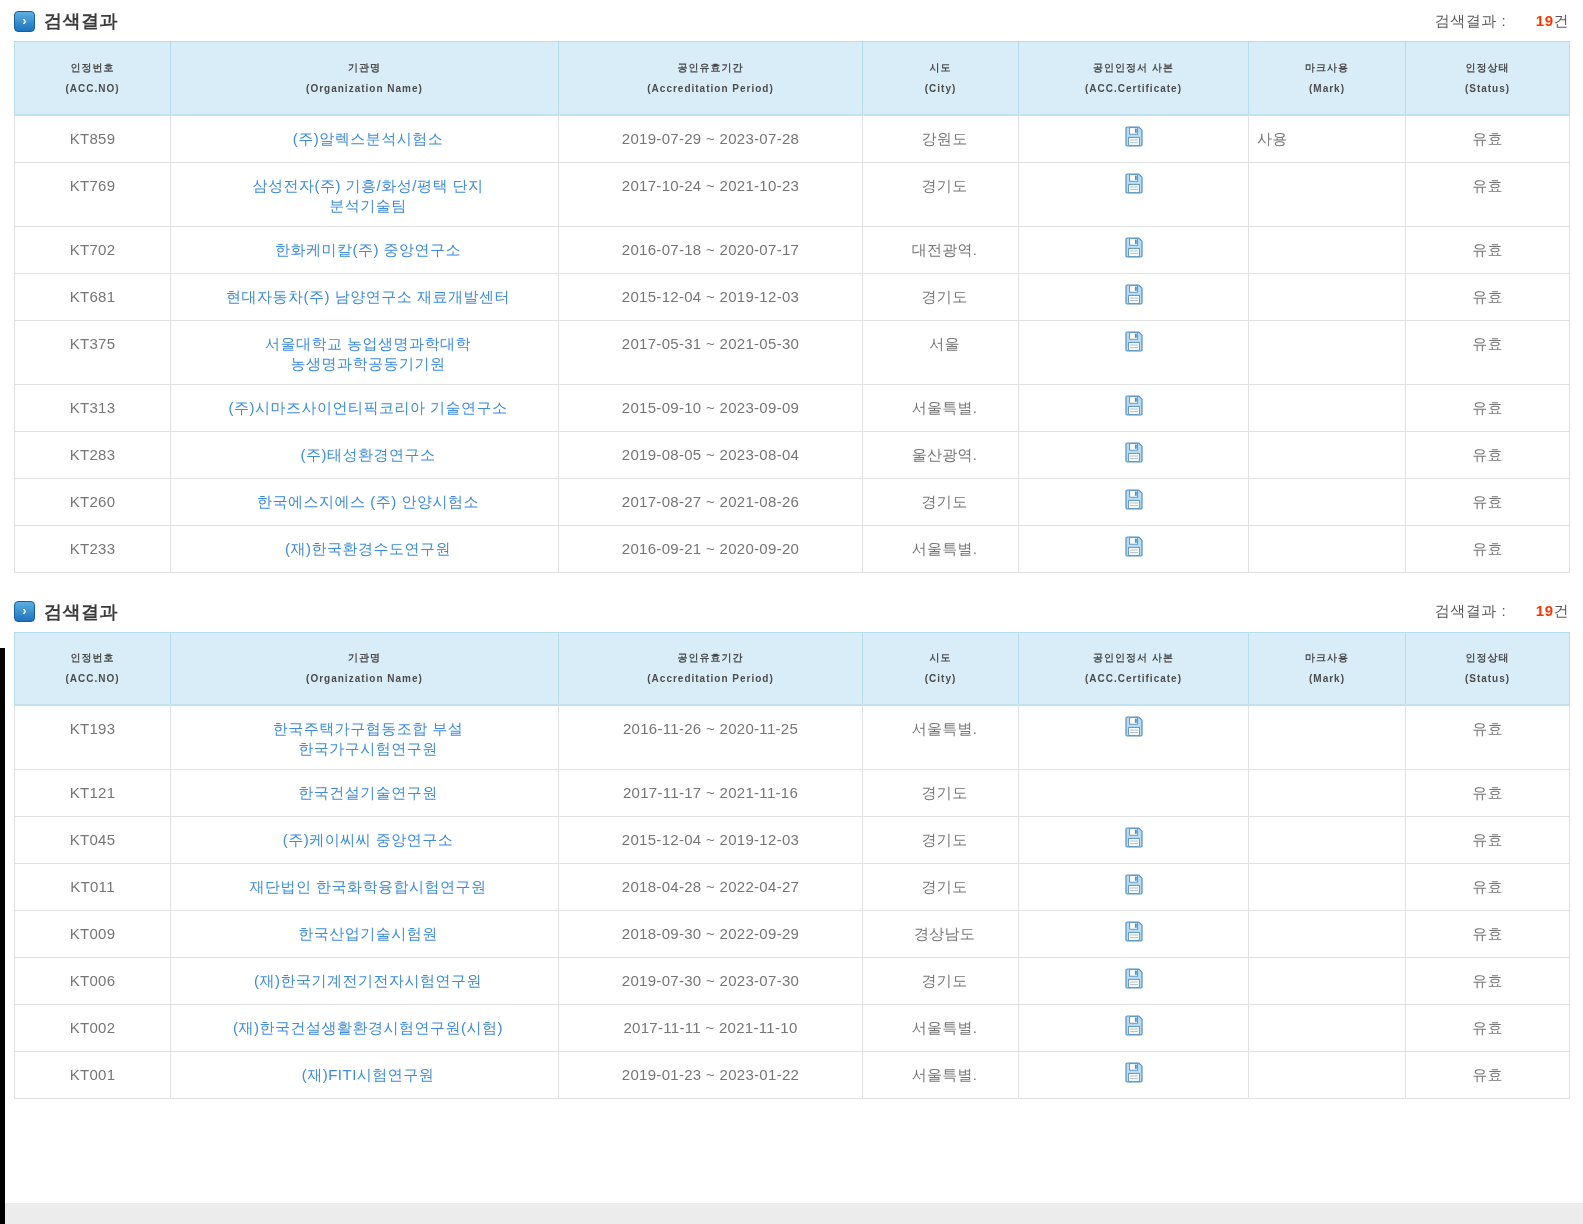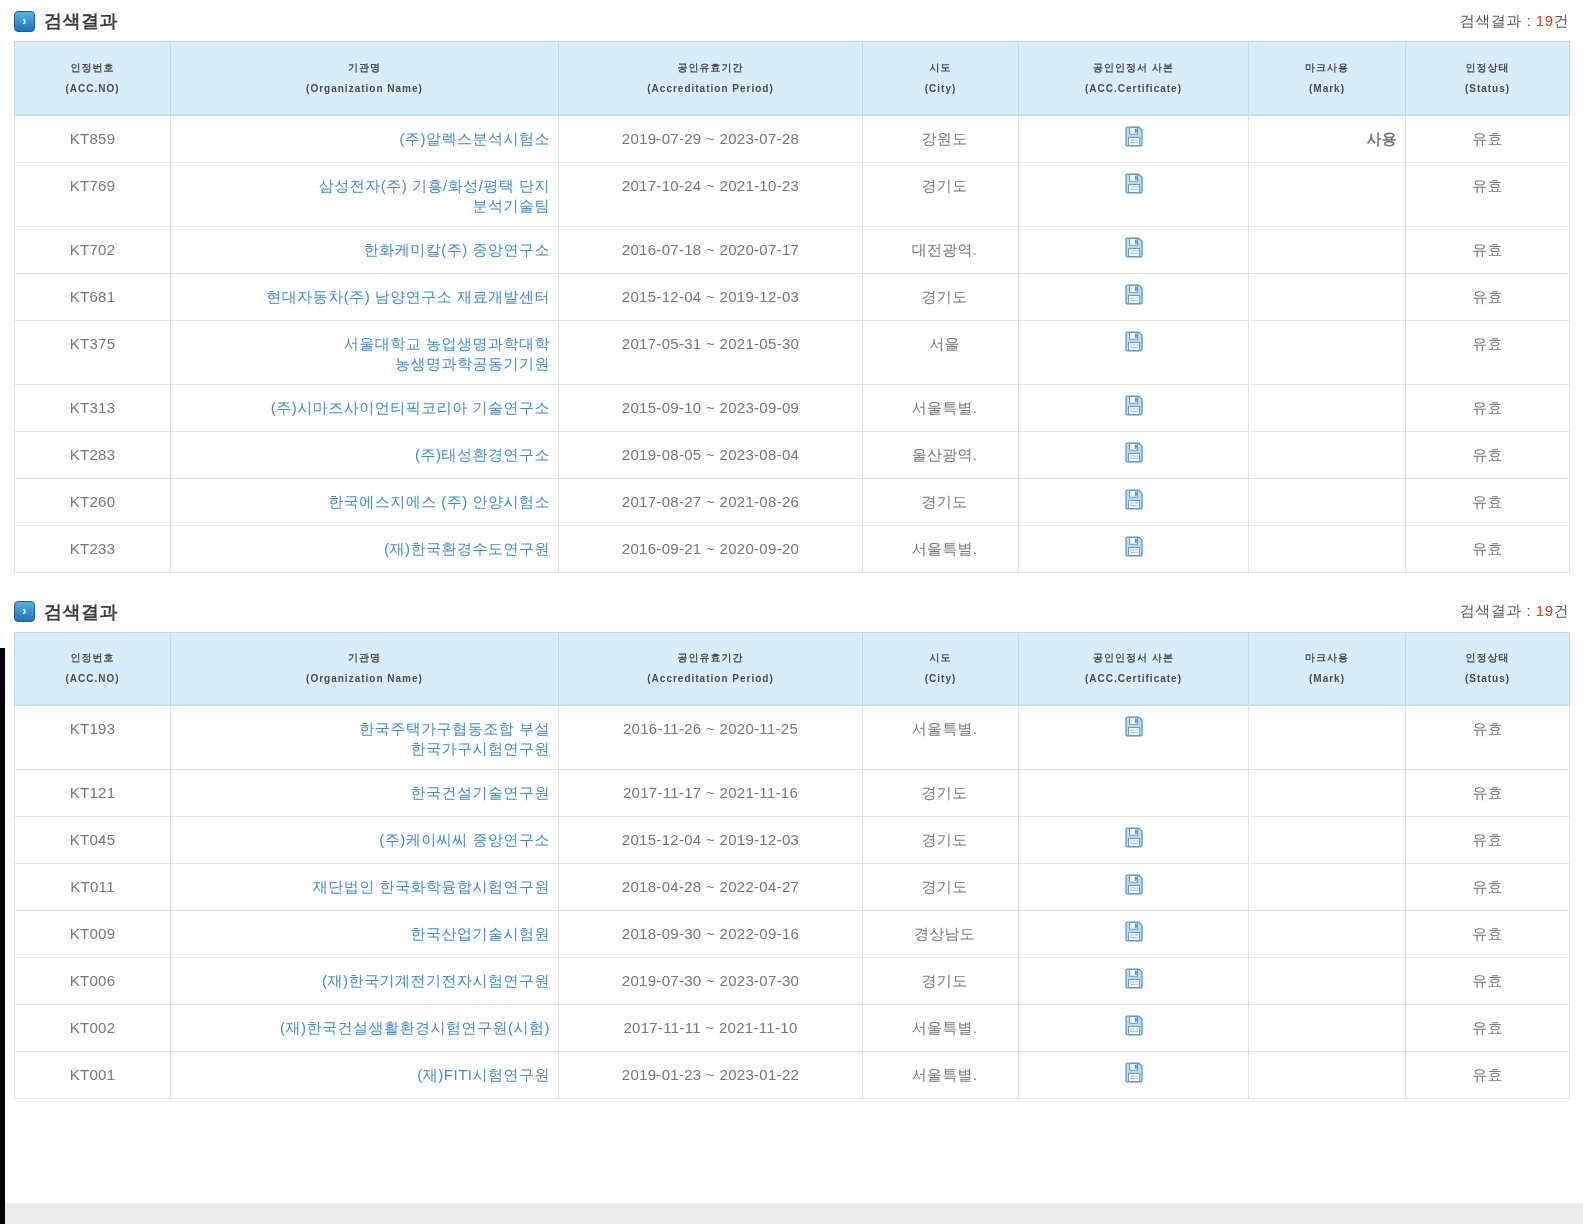--- a/index.html
+++ b/index.html
@@ -33,21 +33,21 @@
     color:#fff;display:inline-flex;align-items:center;justify-content:center;
     font-weight:bold;font-size:13px;line-height:1;
   }
   .bullet-icon::after{content:"\203A";margin-top:-2px;}
   .section-title{
     font-size:18px;font-weight:bold;color:#3c3c3c;letter-spacing:0.5px;
   }
   .result-count{
     font-size:15px;color:#5a5a5a;letter-spacing:0.5px;
   }
-  .result-count .num{color:var(--count-red);font-weight:normal;}
+  .result-count .num{color:var(--count-red);font-weight:bold;margin-left:25px;}
   table{
     width:1555px;border-collapse:collapse;table-layout:fixed;
   }
   thead th{
     background:var(--header-bg);
     border:1px solid var(--header-border);
     border-bottom:2px solid var(--header-underline);
     color:var(--head-text);
     font-size:10px;font-weight:bold;letter-spacing:1px;
     height:73px;text-align:center;vertical-align:middle;line-height:21px;
@@ -55,29 +55,29 @@
   }
   thead th .en{letter-spacing:1px;}
   tbody td{
     border:1px solid var(--body-border);
     font-size:15px;color:var(--text-gray);
     height:47px;vertical-align:top;
     padding:13px 8px 10px 8px;line-height:20px;
     letter-spacing:0.3px;
   }
   td.c-accno{text-align:center;}
-  td.c-org{text-align:right;padding-left:15px;}
+  td.c-org{text-align:center;padding-left:15px;}
   td.c-org a{
     color:var(--link-blue);text-decoration:none;white-space:pre-line;
     letter-spacing:0.5px;
   }
   td.c-period{text-align:center;}
   td.c-city{text-align:center;padding-left:16px;}
   td.c-cert{text-align:center;padding-top:10px;}
-  td.c-mark{text-align:right;font-weight:bold;}
+  td.c-mark{text-align:left;}
   td.c-status{text-align:center;}
   
   col.w0{width:156px;} col.w1{width:388px;} col.w2{width:304px;}
   col.w3{width:156px;} col.w4{width:230px;} col.w5{width:157px;} col.w6{width:164px;}
   .disk-btn{display:inline-block;cursor:pointer;line-height:0;}
   .edge-artifact{
     position:absolute;left:0;top:648px;width:5px;height:576px;background:#000;z-index:5;
   }
   .footer-band{
     position:absolute;left:0;top:1203px;width:1583px;height:21px;background:var(--footer-gray);
@@ -424,21 +424,21 @@
     <line x1="5.2" y1="14" x2="13" y2="14" stroke="#a9c2d6" stroke-width="1"></line>
     <line x1="5.2" y1="16.6" x2="13" y2="16.6" stroke="#a9c2d6" stroke-width="1"></line>
   </svg></span>
 </td>
               <td class="c-mark"></td>
               <td class="c-status">유효</td>
             </tr>
             <tr>
               <td class="c-accno">KT009</td>
               <td class="c-org"><a href="#">한국산업기술시험원</a></td>
-              <td class="c-period">2018-09-30 ~ 2022-09-16</td>
+              <td class="c-period">2018-09-30 ~ 2022-09-29</td>
               <td class="c-city">경상남도</td>
               <td class="c-cert">
   <span class="disk-btn"><svg width="18" height="21" viewBox="0 0 18 21" aria-hidden="true">
     <path d="M1 2.2 C1 1.5 1.5 1 2.2 1 H13.8 L17 4.2 V18.8 C17 19.5 16.5 20 15.8 20 H2.2 C1.5 20 1 19.5 1 18.8 Z" fill="#b9dcf3" stroke="#5590c1" stroke-width="1.2"></path>
     <rect x="4.6" y="1.6" width="8" height="6.6" fill="#ffffff" stroke="#5590c1" stroke-width="0.9"></rect>
     <rect x="9.9" y="2.6" width="1.9" height="4.2" fill="#5590c1"></rect>
     <rect x="3.6" y="11.4" width="10.8" height="8" fill="#ffffff" stroke="#5590c1" stroke-width="0.9"></rect>
     <line x1="5.2" y1="14" x2="13" y2="14" stroke="#a9c2d6" stroke-width="1"></line>
     <line x1="5.2" y1="16.6" x2="13" y2="16.6" stroke="#a9c2d6" stroke-width="1"></line>
   </svg></span>

